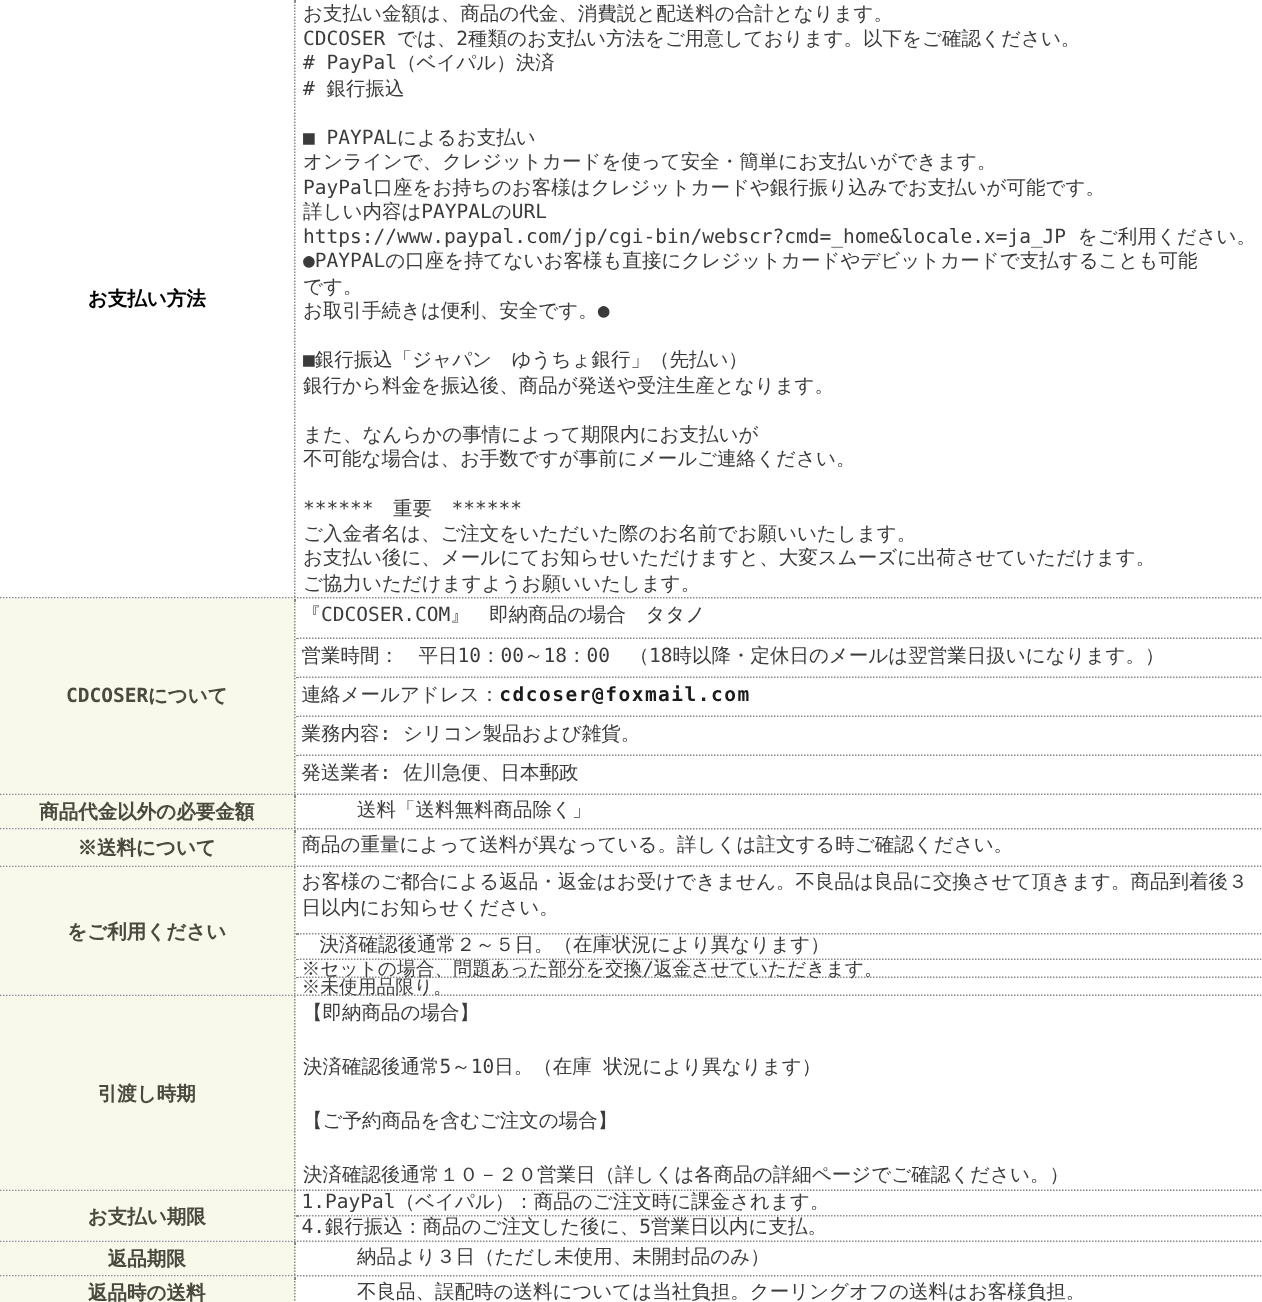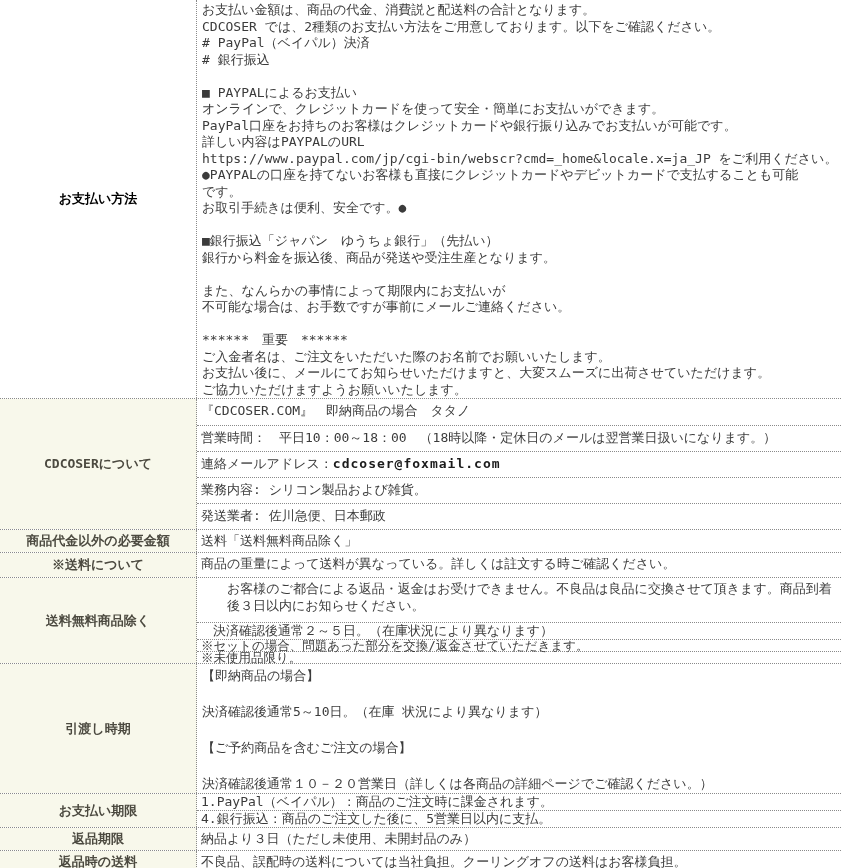--- a/index.html
+++ b/index.html
@@ -49,29 +49,29 @@
   .subrow {
     border-top:1px dotted #8a8a8a;
     font-size:13px;
     padding:4px 2px 4px 4px;
     min-height:26px;
     line-height:16px;
   }
   .subrow:first-child { border-top:none; }
   .email { font-weight:bold; color:#1b1b1b; letter-spacing:1px; }
   .single { font-size:13px; line-height:15px; padding:3px 2px 3px 4px; }
-  .single.h20 { min-height:20px; }
+  .single.h20 { min-height:20px;margin-left:37px; }
   .single.h24 { min-height:24px; padding-bottom:6px; }
   .defect-sub {
     border-top:1px dotted #8a8a8a;
     font-size:13px;
     padding:2px 2px 2px 4px;
     line-height:17px;
   }
-  .defect-sub:first-child { border-top:none; min-height:44px;margin-left:26px; }
+  .defect-sub:first-child { border-top:none; min-height:44px; }
   .defect-sub.tight  { line-height:14px; padding:1px 2px 1px 16px; min-height:16px; }
   .defect-sub.tiny   { line-height:11px; padding:0 2px 0 4px; min-height:12px; font-size:12.5px; }
   .deadline-sub {
     border-top:1px dotted #8a8a8a;
     font-size:13px;
     line-height:14px;
     padding:1px 2px 1px 4px;
     min-height:16px;
   }
   .deadline-sub:first-child { border-top:none; }
@@ -141,21 +141,21 @@
     <div class="hcell">
       <span>※送料について</span>
     </div>
     <div class="ccell">
       <div class="single h24">商品の重量によって送料が異なっている。詳しくは註文する時ご確認ください。</div>
     </div>
   </div>
 
   <div class="row">
     <div class="hcell">
-      <span>送料無料商品除く</span>
+      <span>をご利用ください</span>
     </div>
     <div class="ccell">
       <div class="defect-sub">お客様のご都合による返品・返金はお受けできません。不良品は良品に交換させて頂きます。商品到着後３日以内にお知らせください。</div>
       <div class="defect-sub tight">決済確認後通常２～５日。（在庫状況により異なります）</div>
       <div class="defect-sub tiny">※セットの場合、問題あった部分を交換/返金させていただきます。</div>
       <div class="defect-sub tiny">※未使用品限り。</div>
     </div>
   </div>
 
   <div class="row">

